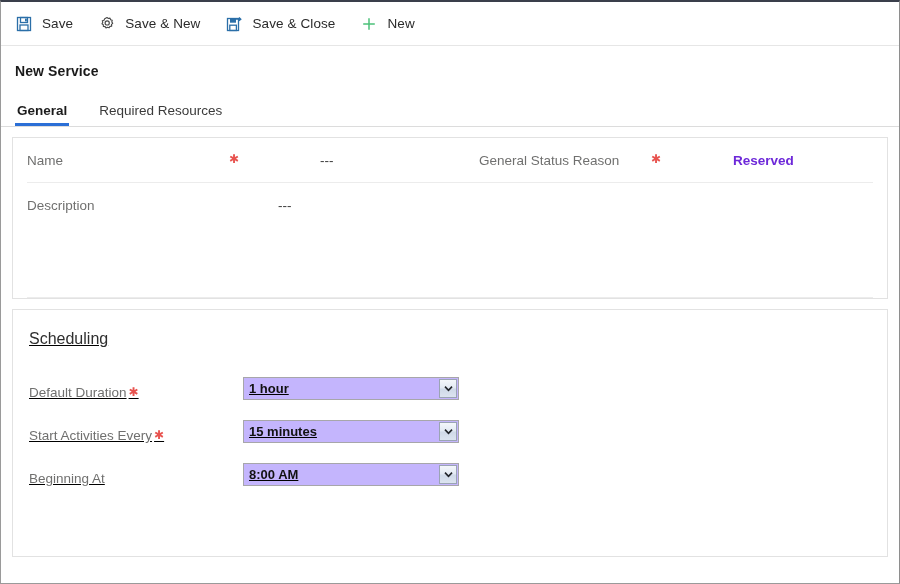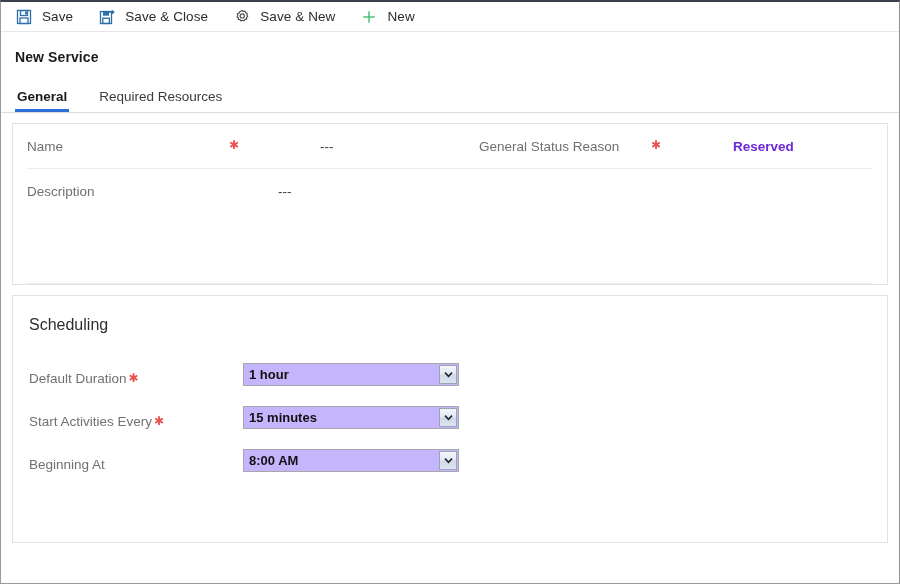--- a/index.html
+++ b/index.html
@@ -19,21 +19,21 @@
     background: #ffffff;
     border-left: 1px solid #9a9a9a;
     border-right: 1px solid #8e8e8e;
     border-bottom: 1px solid #9a9a9a;
     border-top: 2px solid #3a3f4b;
     overflow: hidden;
   }
 
   
   .commandbar {
-    height: 30px;
+    height: 44px;
     display: flex;
     align-items: center;
     padding-left: 10px;
     box-sizing: border-box;
     background: #ffffff;
     border-bottom: 1px solid #e6e6e6;
   }
   .cmd {
     display: flex;
     align-items: center;
@@ -105,21 +105,21 @@
   }
 
   
   .panel {
     margin: 10px 11px 0 11px;
     border: 1px solid #e2e2e2;
     background: #ffffff;
     box-sizing: border-box;
   }
   .panel-general { height: 162px; padding: 0 14px; }
-  .panel-scheduling { height: 248px; padding: 0 16px; }
+  .panel-scheduling { height: 248px; padding: 0 16px; text-decoration: underline; }
 
   .field-row {
     display: flex;
     align-items: center;
     height: 44px;
     border-bottom: 1px solid #ececec;
   }
   .field-cell {
     display: flex;
     align-items: center;
@@ -229,37 +229,37 @@
           <rect x="4" y="9" width="8" height="5.5" fill="none" stroke="#2b6fa8" stroke-width="1.3"></rect>
           <rect x="9" y="2.6" width="1.8" height="2.8" fill="#2b6fa8"></rect>
         </svg>
       </span>
       <span class="cmd-label">Save</span>
     </div>
 
     <div class="cmd">
       <span class="cmd-icon">
         <svg width="16" height="16" viewBox="0 0 16 16">
+          <path d="M8 1.6 L9.4 2.5 L11 2.1 L11.6 3.7 L13.2 4.3 L12.8 5.9 L13.7 7.3 L12.5 8.4 L12.7 10.1 L11 10.4 L10.1 11.8 L8.5 11.3 L7 12 L6.1 10.6 L4.4 10.5 L4.3 8.8 L3 7.8 L3.8 6.3 L3.3 4.7 L5 4.3 L5.7 2.8 Z" fill="none" stroke="#4a4a4a" stroke-width="1.15" stroke-linejoin="round"></path>
+          <circle cx="8.2" cy="6.9" r="2.1" fill="none" stroke="#4a4a4a" stroke-width="1.15"></circle>
+        </svg>
+      </span>
+      <span class="cmd-label">Save &amp; New</span>
+    </div>
+
+    <div class="cmd">
+      <span class="cmd-icon">
+        <svg width="16" height="16" viewBox="0 0 16 16">
           <rect x="1.5" y="2.5" width="11" height="12" fill="none" stroke="#2b6fa8" stroke-width="1.3"></rect>
           <rect x="4" y="2.5" width="6" height="4.2" fill="#2b6fa8"></rect>
           <rect x="3.8" y="9.2" width="6.6" height="5.3" fill="none" stroke="#2b6fa8" stroke-width="1.3"></rect>
           <path d="M10 3.2 L14.6 3.2 M13 1.6 L14.8 3.2 L13 4.8" fill="none" stroke="#2b6fa8" stroke-width="1.3"></path>
         </svg>
       </span>
       <span class="cmd-label">Save &amp; Close</span>
-    </div>
-
-    <div class="cmd">
-      <span class="cmd-icon">
-        <svg width="16" height="16" viewBox="0 0 16 16">
-          <path d="M8 1.6 L9.4 2.5 L11 2.1 L11.6 3.7 L13.2 4.3 L12.8 5.9 L13.7 7.3 L12.5 8.4 L12.7 10.1 L11 10.4 L10.1 11.8 L8.5 11.3 L7 12 L6.1 10.6 L4.4 10.5 L4.3 8.8 L3 7.8 L3.8 6.3 L3.3 4.7 L5 4.3 L5.7 2.8 Z" fill="none" stroke="#4a4a4a" stroke-width="1.15" stroke-linejoin="round"></path>
-          <circle cx="8.2" cy="6.9" r="2.1" fill="none" stroke="#4a4a4a" stroke-width="1.15"></circle>
-        </svg>
-      </span>
-      <span class="cmd-label">Save &amp; New</span>
     </div>
 
     <div class="cmd">
       <span class="cmd-icon">
         <svg width="16" height="16" viewBox="0 0 16 16">
           <path d="M8 2.2 V13.8 M2.2 8 H13.8" stroke="#4cc17a" stroke-width="1.5" stroke-linecap="butt"></path>
         </svg>
       </span>
       <span class="cmd-label">New</span>
     </div>

